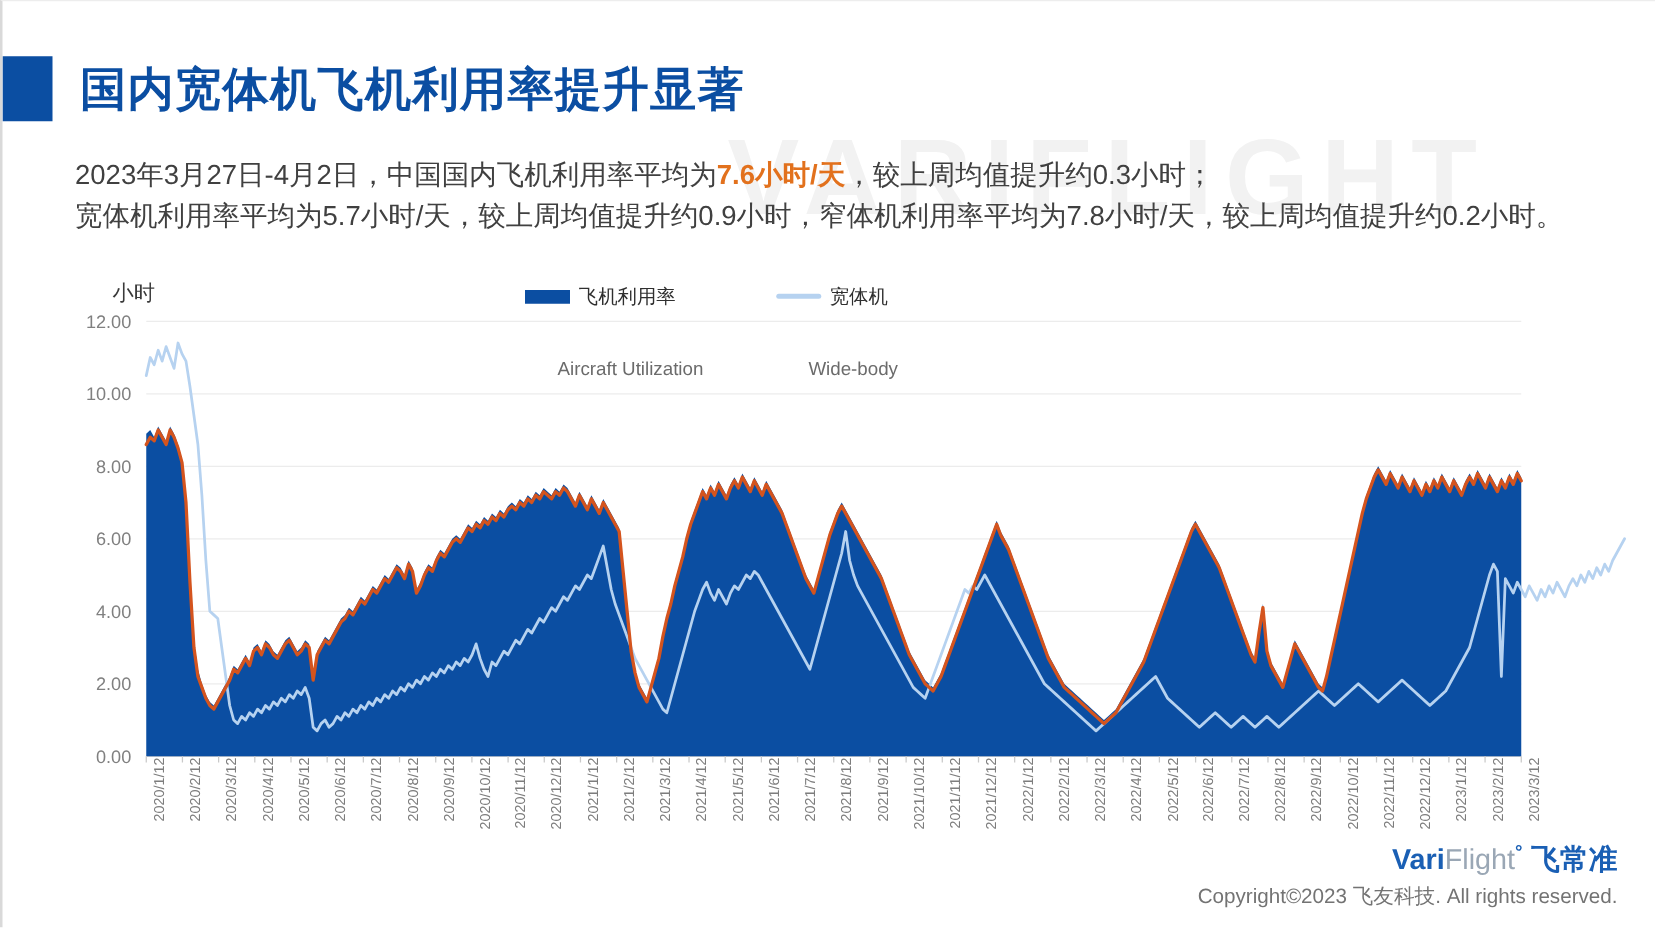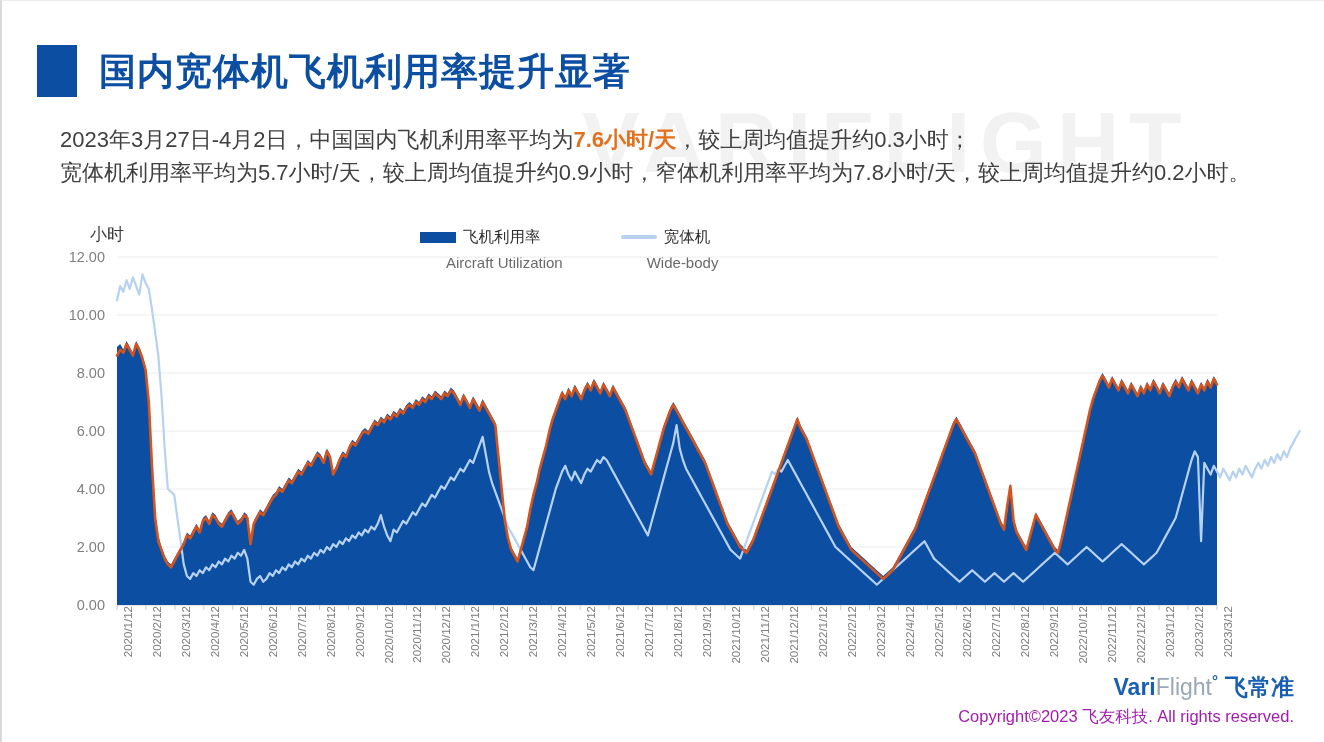--- a/index.html
+++ b/index.html
@@ -30,21 +30,20 @@
     user-select: none;
     z-index: 0;
   }
 
   
   #title-row {
     position: absolute;
     left: 0px; top: 44px;
     display: flex; align-items: center;
     z-index: 2;
-    margin-left: 35px;
   }
   #title-accent {
     width: 40px; height: 52px;
     background: #0b4ea2;
     margin-right: 22px;
   }
   #title-text {
     font-size: 37px;
     font-weight: 700;
     color: #0b4ea2;
@@ -77,21 +76,21 @@
     font-size: 17px;
     color: #3a3a3a;
     margin-left: 22px;
   }
   #legend {
     position: absolute;
     left: 418px; top: 4px;
     display: flex;
     gap: 58px;
   }
-  .legend-item { display: flex; flex-direction: column; align-items: flex-start; }
+  .legend-item { display: flex; flex-direction: column; align-items: flex-start; gap: 33px; }
   .legend-top { display: flex; align-items: center; gap: 7px; height: 20px; }
   .legend-swatch-area { width: 36px; height: 11px; background: #0b4ea2; }
   .legend-swatch-line { width: 36px; height: 4px; border-radius: 2px; }
   .legend-cn { font-size: 15.5px; color: #2f2f2f; }
   .legend-en {
     font-size: 15px; color: #6b6b6b;
     margin-top: 7px; margin-left: 26px;
   }
 
   #plot {
@@ -127,21 +126,21 @@
     font-weight: 700;
     letter-spacing: 0px;
     white-space: nowrap;
   }
   #logo .vari { color: #1a5fb4; }
   #logo .flight { color: #9aa7b5; font-weight: 400; }
   #logo .deg { color: #1a5fb4; font-size: 15px; vertical-align: super; }
   #logo .cn { color: #1a5fb4; margin-left: 7px; }
   #copyright {
     font-size: 16.5px;
-    color: #a21caf;
+    color: #737373;
     margin-top: 3px;
     white-space: nowrap;
   }
 </style>
 </head>
 <body>
 
 <div id="slide">
 
   <div id="watermark">VARIFLIGHT</div>

